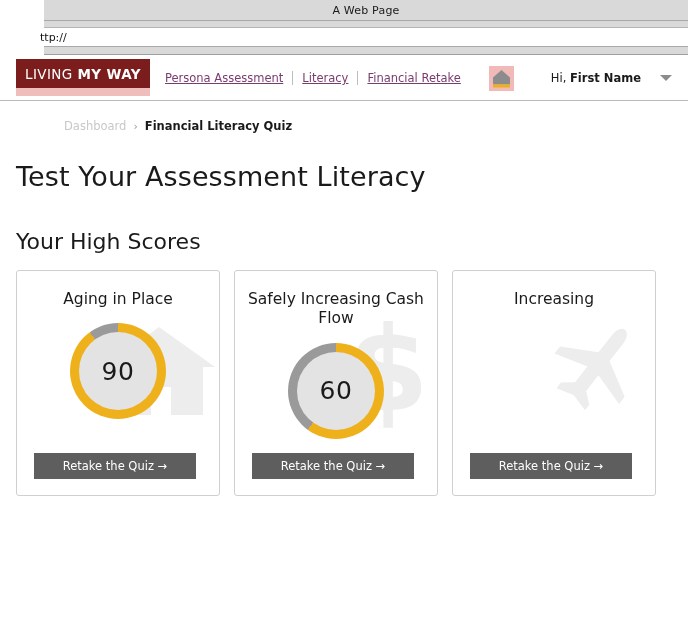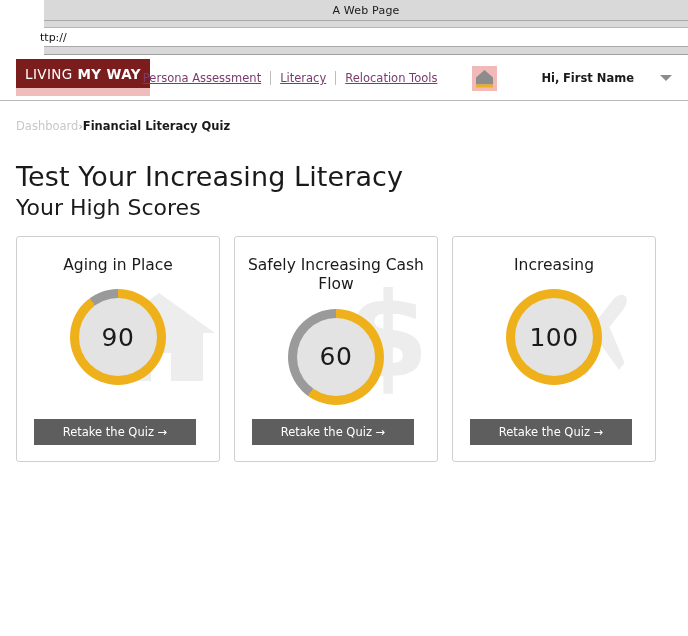--- a/index.html
+++ b/index.html
@@ -87,21 +87,21 @@
     height: 8px;
   }
 
   .header-right {
     position: absolute;
     right: 16px;
     top: 0;
     height: 46px;
     display: flex;
     align-items: center;
-    gap: 15px;
+    gap: 8px;
   }
 
   .navlinks {
     display: flex;
     align-items: center;
   }
   .navlink {
     font-size: 11.5px;
     color: #7a3b6e;
     text-decoration: underline;
@@ -122,61 +122,63 @@
     margin-left: 11px;
     margin-right: 14px;
     display: block;
   }
 
   .greeting {
     font-size: 11.5px;
     color: #1a1a1a;
     white-space: nowrap;
   }
-  .greeting .hi { font-weight: bold; padding-left: 15px; }
+  .greeting .hi { font-weight: normal; padding-left: 15px; }
   .greeting .name { font-weight: bold; }
 
   .caret {
     width: 0; height: 0;
     border-left: 6px solid transparent;
     border-right: 6px solid transparent;
     border-top: 6px solid #8c8c8c;
     margin-left: 11px;
     cursor: pointer;
   }
 
   
   .page { padding: 0 16px; }
 
   .breadcrumb {
     display: flex;
     align-items: center;
+    gap: 7px;
     margin-top: 18px;
     font-size: 11.5px;
+    margin-left: 48px;
   }
   .crumb-root { color: #c8c8c8; cursor: pointer; }
   .crumb-sep  { color: #9a9a9a; font-size: 11px; }
   .crumb-current { color: #1a1a1a; font-weight: bold; }
 
   .page-title {
     margin-top: 28px;
     font-size: 27px;
     color: #1a1a1a;
     font-weight: normal;
     letter-spacing: .1px;
   }
 
   .page-subtitle {
     margin-top: 14px;
     font-size: 12.5px;
     color: #1a1a1a;
   }
 
   .section-title {
-    margin-top: 3px;
+    margin-top: 37px;
     font-size: 22px;
     color: #1a1a1a;
     font-weight: normal;
   }
 
   
   .cards {
     display: flex;
     gap: 14px;
     margin-top: 16px;
@@ -282,21 +284,21 @@
     </div>
     <div class="logo-underbar"></div>
   </div>
 
   <div class="header-right">
     <div class="navlinks">
       <a class="navlink">Persona Assessment</a>
       <span class="nav-divider"></span>
       <a class="navlink">Literacy</a>
       <span class="nav-divider"></span>
-      <a class="navlink">Relocation Tools</a>
+      <a class="navlink">Financial Retake</a>
     </div>
 
     <span class="house-badge">
       <svg width="25" height="25" viewBox="0 0 25 25" aria-hidden="true">
         <polygon points="12.5,4 21,11.5 21,18.5 4,18.5 4,11.5" fill="#8c8c8c"></polygon>
         <rect x="4" y="18.5" width="17" height="3" fill="#eeb11c"></rect>
       </svg>
     </span>
 
     <span class="greeting"><span class="hi">Hi,</span> <span class="name">First Name</span></span>
@@ -306,21 +308,21 @@
 </div>
 
 <div class="page">
 
   <div class="breadcrumb">
     <span class="crumb-root">Dashboard</span>
     <span class="crumb-sep">›</span>
     <span class="crumb-current">Financial Literacy Quiz</span>
   </div>
 
-  <h1 class="page-title">Test Your Increasing Literacy</h1>
+  <h1 class="page-title">Test Your Assessment Literacy</h1>
   <h2 class="section-title">Your High Scores</h2>
 
   <div class="cards">
 
     <div class="card">
       <svg class="watermark wm-house" viewBox="0 0 118 96">
         <polygon points="52,4 108,44 96,44 96,92 64,92 64,64 44,64 44,92 10,92 10,44 -2,44" fill="#ededed"></polygon>
       </svg>
       <div class="card-title">Aging in Place</div>
       <div class="gauge-wrap">
@@ -348,24 +350,17 @@
       <button class="retake-btn">Retake the Quiz →</button>
     </div>
 
     <div class="card">
       <svg class="watermark wm-plane" viewBox="0 0 112 100">
         <g transform="rotate(38 56 50)" fill="#ededed">
           <path d="M52 6 c4 0 7 5 7 12 v22 l34 19 v9 l-34 -10 v20 l11 9 v7 l-18 -5 l-18 5 v-7 l11 -9 v-20 l-34 10 v-9 l34 -19 v-22 c0 -7 3 -12 7 -12 z"></path>
         </g>
       </svg>
       <div class="card-title">Increasing</div>
-      <div class="gauge-wrap">
-        <div class="gauge" style="background: conic-gradient(#eeb11c 0% 100%, #9a9a9a 100% 100%);">
-          <div class="gauge-inner">
-            <span class="gauge-value">100</span>
-          </div>
-        </div>
-      </div>
       <button class="retake-btn">Retake the Quiz →</button>
     </div>
 
   </div>
 </div>
 
 </body></html>

